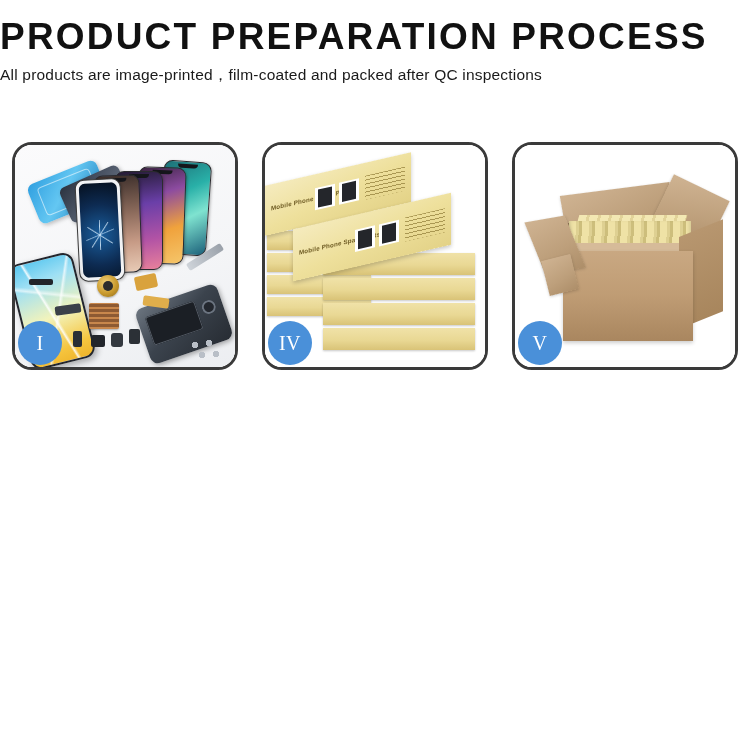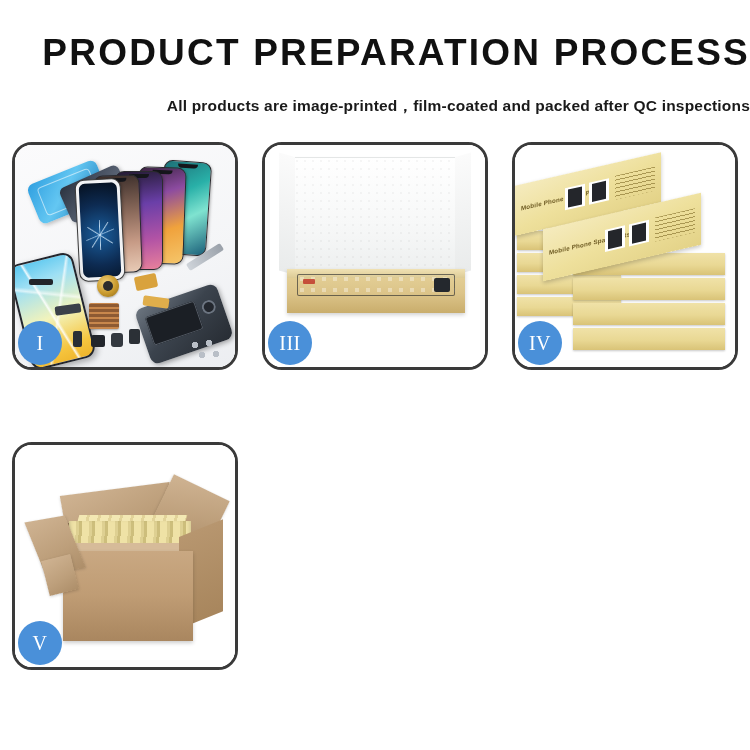--- a/index.html
+++ b/index.html
@@ -10,37 +10,37 @@
   body {
     width: 750px;
     height: 750px;
     font-family: "Liberation Sans", sans-serif;
     overflow: hidden;
     position: relative;
   }
 
   
   .header {
-    text-align: right;
-    padding-top: 34px;
+    text-align: left;
+    padding-top: 18px;
   }
   .title {
     font-family: "Liberation Sans", sans-serif;
     font-size: 37px;
     font-weight: bold;
     letter-spacing: 2.2px;
     color: #111111;
     line-height: 1.05;
     white-space: nowrap;
   }
   .subtitle {
-    margin-top: 23px;
+    margin-top: 8px;
     font-family: "Liberation Sans", sans-serif;
     font-size: 15.5px;
-    font-weight: bold;
+    font-weight: normal;
     letter-spacing: 0.2px;
     color: #1a1a1a;
     white-space: nowrap;
   }
 
   
   .grid {
     position: absolute;
     top: 142px;
     left: 12px;
@@ -500,33 +500,20 @@
       <div class="part-s3"></div>
       <div class="part-s4"></div>
       <div class="part-s5"></div>
       <div class="screws"></div>
       <div class="tweezer"></div>
     </div>
     <div class="badge">I</div>
   </div>
 
 
-  <div class="panel">
-    <div class="panel-inner">
-      <div class="p3-bg"></div>
-      <div class="foam-lid">
-        <div class="foam-tex"></div>
-      </div>
-      <div class="kraft-tray">
-        <div class="lip"></div>
-        <div class="tray-screen"></div>
-      </div>
-    </div>
-    <div class="badge">III</div>
-  </div>
 
   <div class="panel">
     <div class="panel-inner">
       <div class="p4-bg"></div>
       <div class="stack">
         <div class="ybox bl1"></div>
         <div class="ybox bl2"></div>
         <div class="ybox bl3"></div>
         <div class="ybox bl4"></div>
         <div class="ybox bl5"></div>

